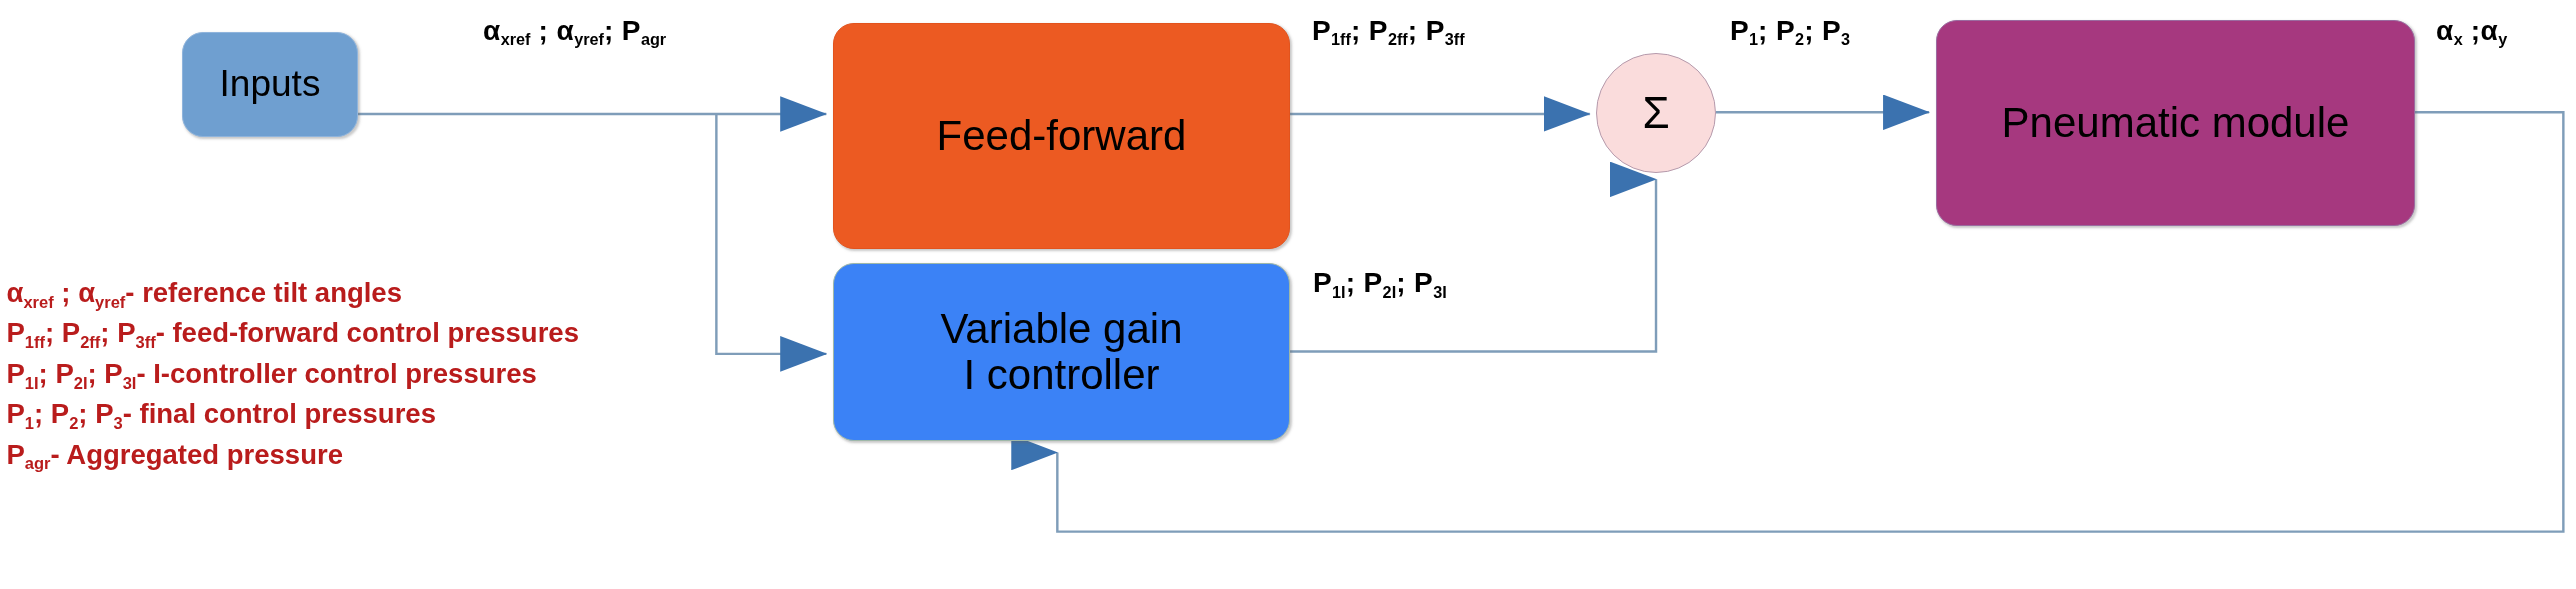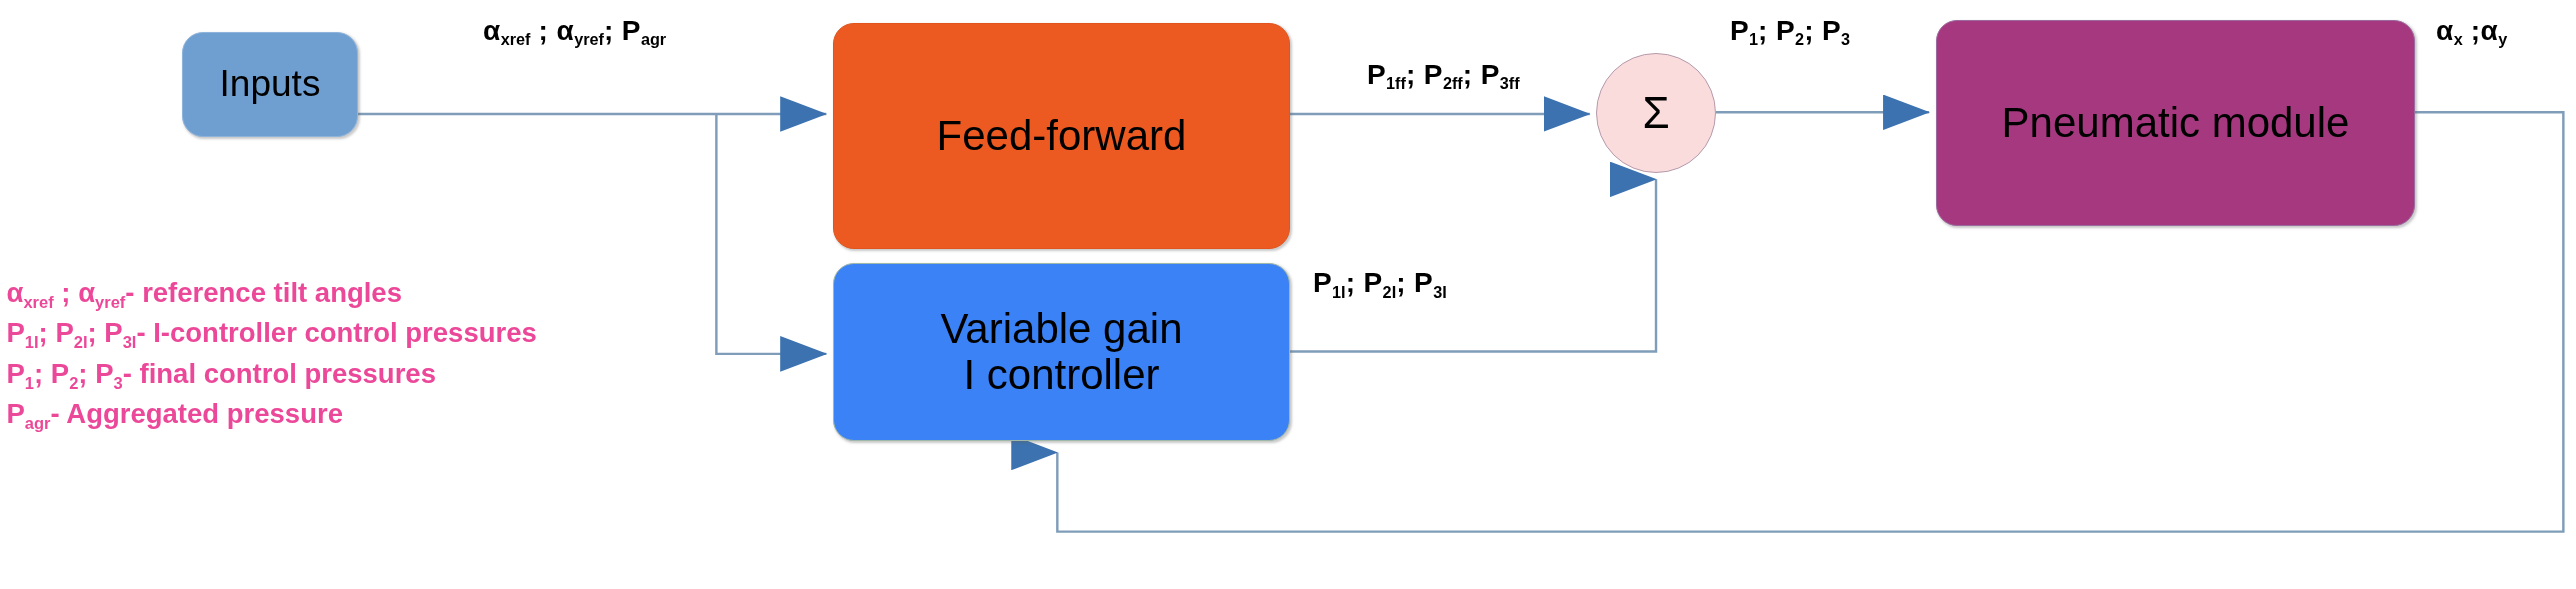--- a/index.html
+++ b/index.html
@@ -91,21 +91,21 @@
     vertical-align: baseline;
     position: relative;
     top: 0.35em;
     letter-spacing: 0;
   }
 
   .legend {
     position: absolute;
     left: 6.5px;
     top: 273px;
-    color: #ec4899;
+    color: #b91c1c;
     font-weight: bold;
     font-size: 27.5px;
     line-height: 1.47;
   }
   .legend .lrow {
     white-space: nowrap;
   }
   .legend sub {
     font-size: 0.6em;
     font-weight: bold;
@@ -167,41 +167,44 @@
   </div>
 
   <div class="node node-pm">
     <span>Pneumatic module</span>
   </div>
 
   <div class="wire-label" style="left:483px; top:14.5px;">
     α<sub>xref</sub> ; α<sub>yref</sub>; P<sub>agr</sub>
   </div>
 
-  <div class="wire-label" style="left:1367px; top:14.5px;margin-top:44px;">
+  <div class="wire-label" style="left:1312px; top:14.5px;">
     P<sub>1ff</sub>; P<sub>2ff</sub>; P<sub>3ff</sub>
   </div>
 
   <div class="wire-label" style="left:1730px; top:14.5px;">
     P<sub>1</sub>; P<sub>2</sub>; P<sub>3</sub>
   </div>
 
   <div class="wire-label" style="left:1313px; top:267px;">
     P<sub>1I</sub>; P<sub>2I</sub>; P<sub>3I</sub>
   </div>
 
   <div class="wire-label" style="left:2436px; top:14.5px;">
     α<sub>x</sub> ;α<sub>y</sub>
   </div>
 
   <div class="legend">
     <div class="lrow">
       <span>α<sub>xref</sub> ; α<sub>yref</sub></span><span>- reference tilt angles</span>
     </div>
     <div class="lrow">
+      <span>P<sub>1ff</sub>; P<sub>2ff</sub>; P<sub>3ff</sub></span><span>- feed-forward control pressures</span>
+    </div>
+    <div class="lrow">
       <span>P<sub>1I</sub>; P<sub>2I</sub>; P<sub>3I</sub></span><span>- I-controller control pressures</span>
     </div>
     <div class="lrow">
       <span>P<sub>1</sub>; P<sub>2</sub>; P<sub>3</sub></span><span>- final control pressures</span>
     </div>
     <div class="lrow">
       <span>P<sub>agr</sub></span><span>- Aggregated pressure</span>
     </div>
   </div>
 

